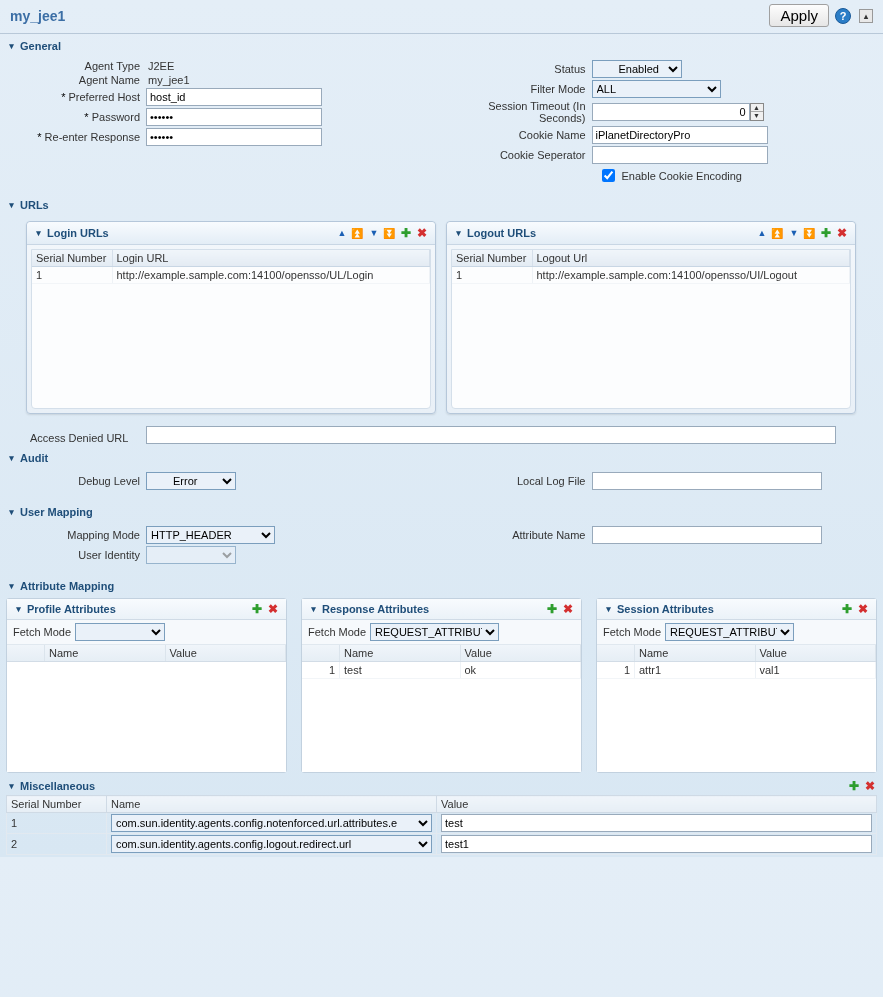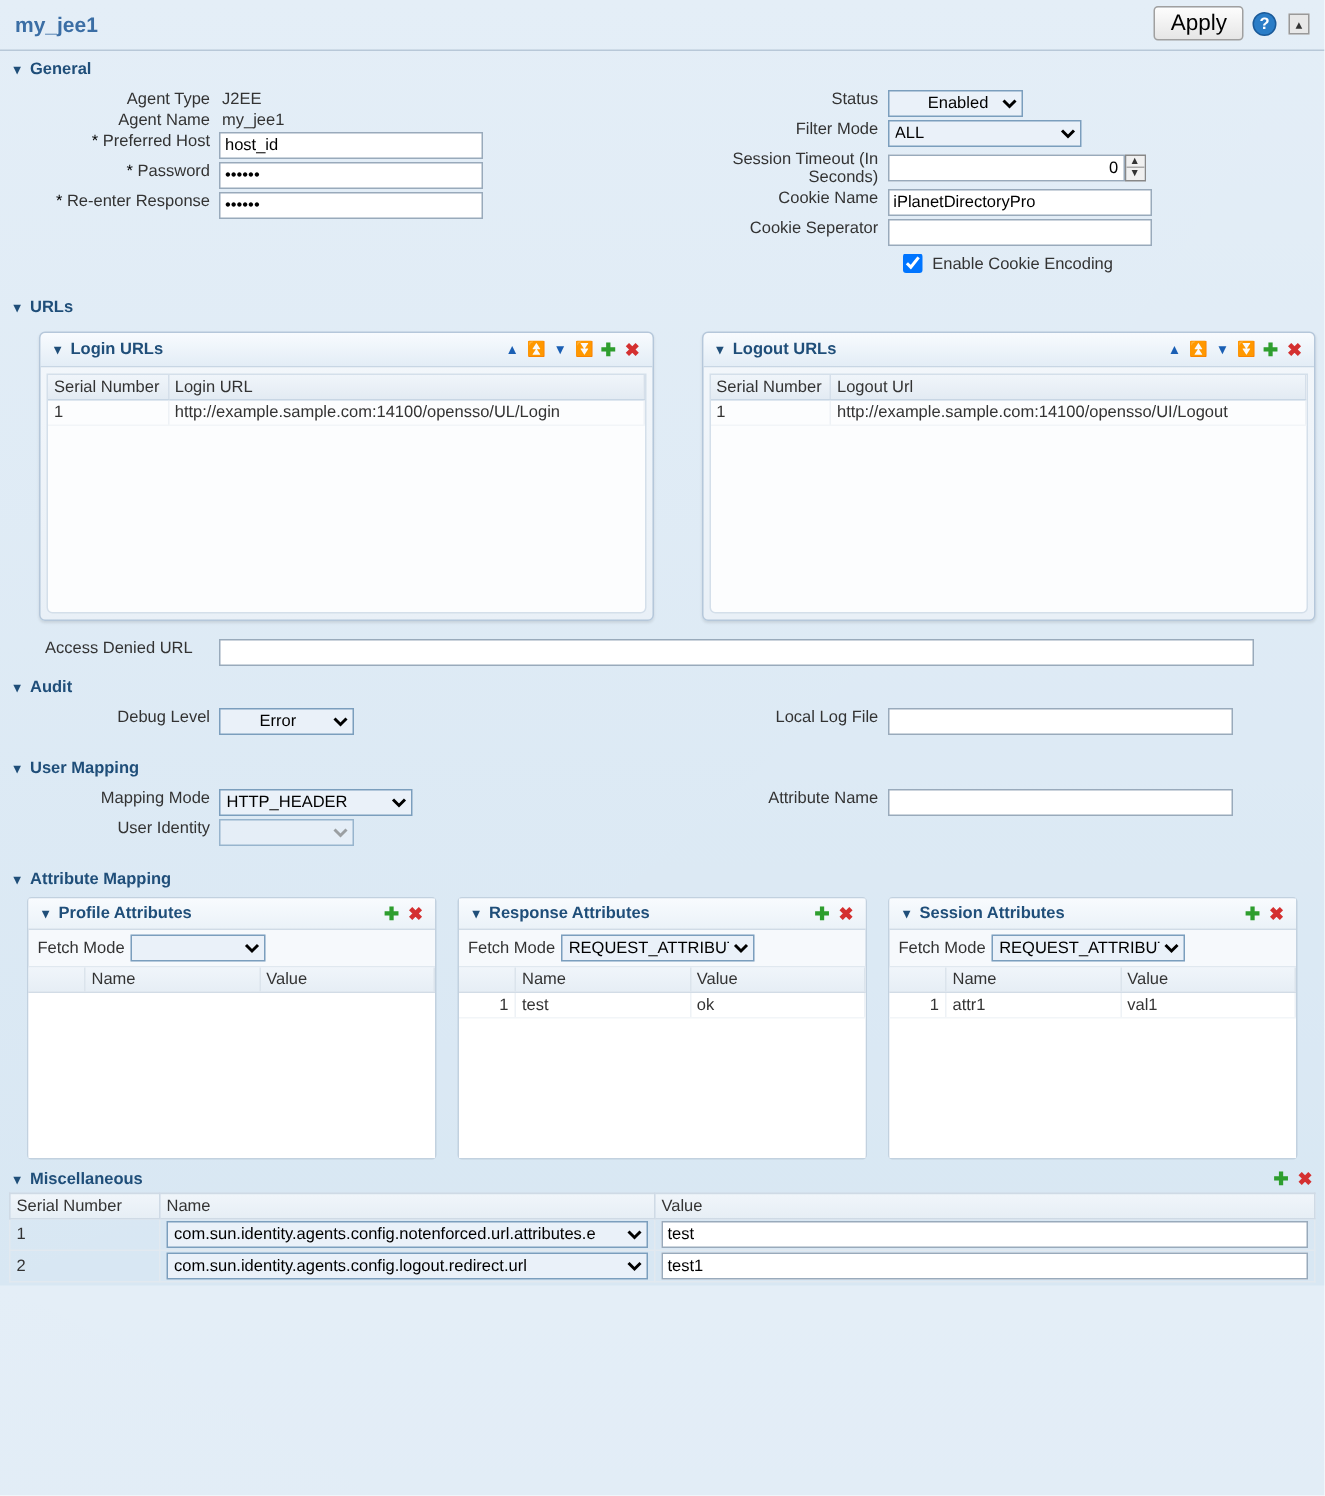--- a/index.html
+++ b/index.html
@@ -63,21 +63,21 @@
     cursor: pointer; color: #1f4e79;
   }
   .disclosure::before { content: "▾"; font-size: 9px; }
 
   .form-grid {
     display: flex; gap: 20px;
     padding: 4px 0 8px 0;
   }
   .form-col { flex: 1; }
   .form-row {
-    display: flex; 
+    display: flex; align-items: center;
     margin: 2px 0;
   }
   .form-row label {
     width: 140px; text-align: right;
     padding-right: 6px; color: #333;
   }
   .required::before { content: "* "; color: #000; }
   .input-txt {
     font-size: 11px; padding: 1px 3px;
     border: 1px solid #9ab; background: #fff;
@@ -95,21 +95,21 @@
   .spin-btns { display:flex; flex-direction:column; border:1px solid #888; }
   .spin-btns span {
     width: 12px; height: 8px; background:#f0f0f0;
     font-size: 7px; text-align:center; line-height:8px;
     cursor:pointer; border-bottom:1px solid #aaa;
   }
   .spin-btns span:last-child{border-bottom:none;}
   .chk-row { display:flex; align-items:center; gap:4px; padding-left: 146px; margin-top:2px;}
 
   
-  .panels-row { display: flex; gap: 32px; margin: 8px 0 12px 0; padding-left: 20px;}
+  .panels-row { display: flex; gap: 10px; margin: 8px 0 12px 0; padding-left: 20px;}
   .panel {
     flex: 1;
     border: 1px solid #b5c7da;
     border-radius: 4px;
     background: linear-gradient(#f3f7fb, #e9f0f7);
     box-shadow: 0 1px 2px rgba(0,0,0,0.1);
     max-width: 410px;
   }
   .panel-hdr {
     display: flex; justify-content: space-between; align-items: center;
@@ -142,26 +142,26 @@
     background: linear-gradient(#f0f5fa,#e3ebf3);
     border-bottom: 1px solid #c8d6e4;
     border-right: 1px solid #d5dfea;
     text-align: left; padding: 2px 4px; font-weight: normal; color:#333;
   }
   .tbl td {
     padding: 2px 4px; border-right: 1px solid #eef2f6;
     border-bottom: 1px solid #f2f5f8;
   }
 
-  .wide-row { display:flex; align-items:flex-start; margin: 6px 0 6px 24px;}
+  .wide-row { display:flex; align-items:flex-end; margin: 6px 0 6px 24px;}
   .wide-row label { width: 116px; text-align:left; color:#333;}
   .wide-row input { flex:1; max-width: 690px; border:1px solid #9ab; height:18px; font-size:11px; padding:1px 3px;}
 
   
-  .attr-row { display:flex; gap:14px; margin:4px 12px; }
+  .attr-row { display:flex; gap:14px; margin:4px 0; }
   .attr-panel {
     flex:1; border:1px solid #c2d1df; border-radius:3px;
     background:#f6f9fc;
   }
   .attr-hdr{
     display:flex; justify-content:space-between; align-items:center;
     padding:3px 6px; border-bottom:1px solid #d0dbe6;
     background: linear-gradient(#f8fbfe,#ebf2f8);
   }
   .attr-title{ font-weight:bold; color:#1f4e79; display:flex; gap:3px; align-items:center;}

